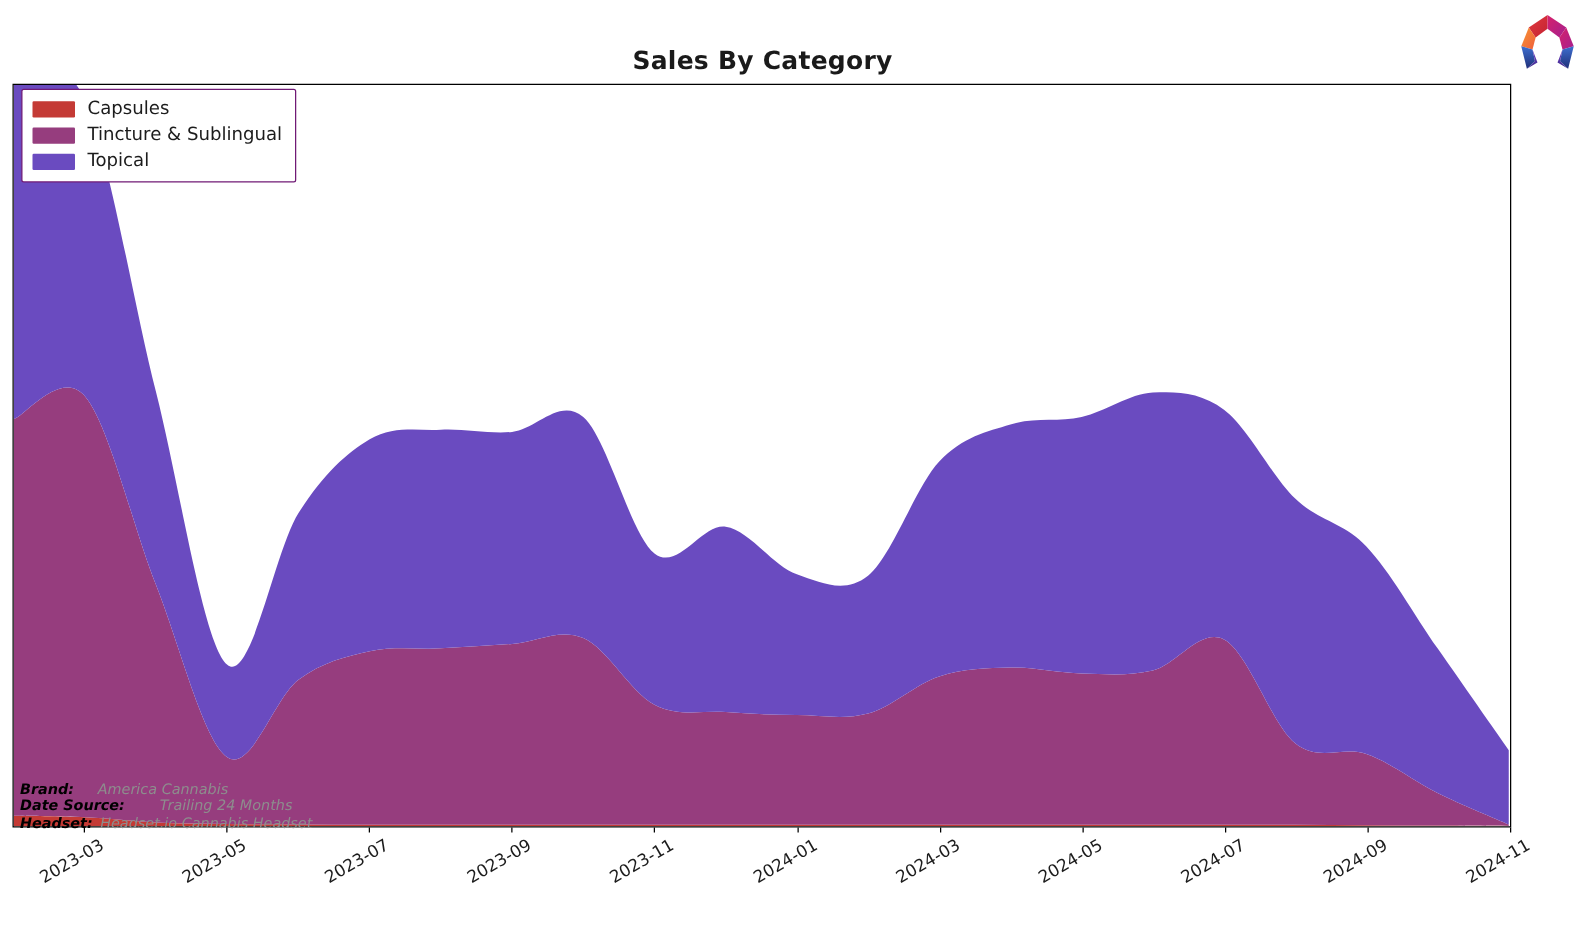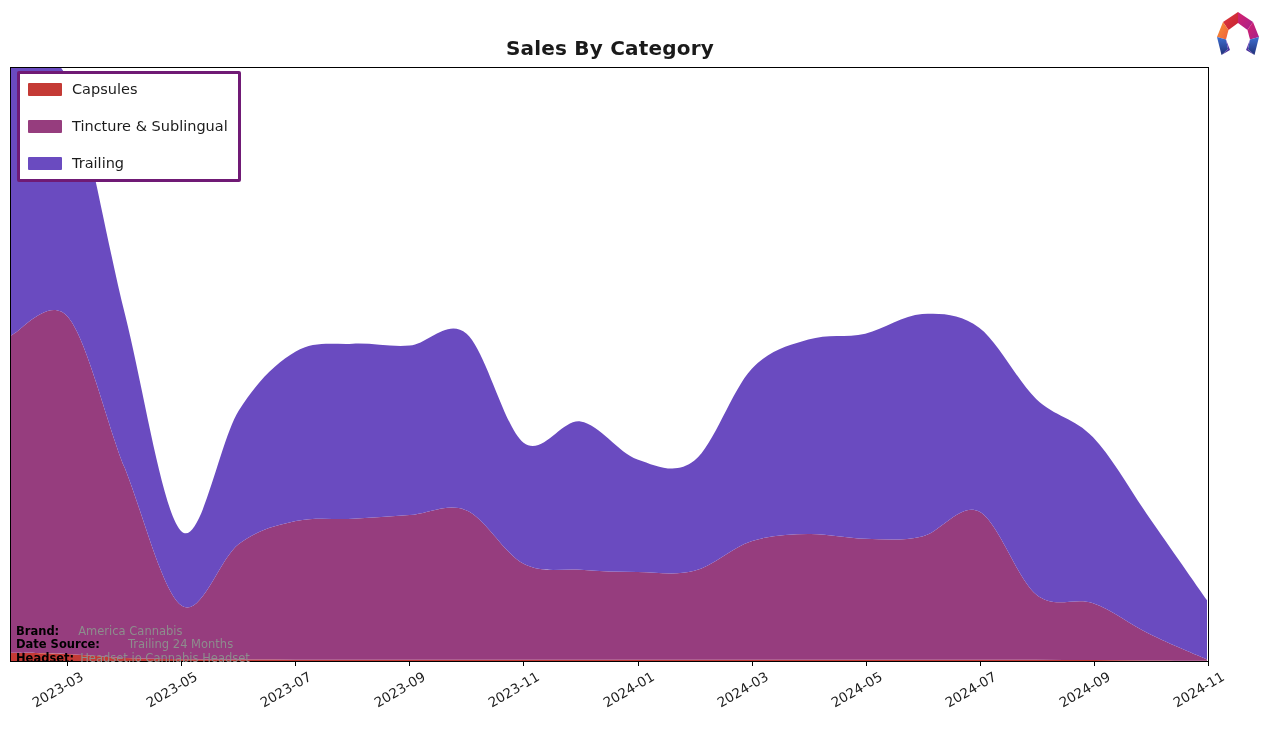--- a/index.html
+++ b/index.html
@@ -49,26 +49,26 @@
     background: #fff;
     overflow: hidden;
   }
   #plot-svg { display: block; width: 100%; height: 100%; }
 
   
   #legend {
     position: absolute;
     left: 17px; top: 71px;
     background: #ffffff;
-    border: 3px solid #701a75;
+    border: 1px solid #701a75;
     border-radius: 2px;
     padding: 8px 10px 8px 8px;
     display: flex;
     flex-direction: column;
-    gap: 22px;
+    gap: 6px;
     box-shadow: 0 0 0 0 rgba(0,0,0,0);
   }
   .legend-row { display: flex; align-items: center; gap: 10px; height: 15px; }
   .legend-swatch { width: 34px; height: 13px; border-radius: 1px; flex: 0 0 auto; }
   .legend-label { font-size: 14.5px; color: #1c1c1c; white-space: nowrap; line-height: 1; }
 
   
   #xticklabels { position: absolute; left: 0; top: 662px; width: 1276px; height: 60px; }
   .xtick {
     position: absolute;
@@ -85,21 +85,21 @@
     top: 0; width: 1px; height: 4px; background: #000;
   }
 
   
   #footer {
     position: absolute;
     left: 16px; bottom: 6px;
     font-size: 11.5px;
     line-height: 13.5px;
   }
-  .foot-row { display: flex; align-items: flex-end; white-space: nowrap; }
+  .foot-row { display: flex; align-items: flex-end; white-space: nowrap; font-style: italic; }
   .foot-key { font-weight: bold; color: #000; }
   .foot-val { color: #8d8d8d; margin-left: 5px; }
   .foot-row.r1 .foot-val { margin-left: 19px; }
   .foot-row.r2 .foot-val { margin-left: 28px; }
   .foot-row.r3 .foot-val { margin-left: 6px; }
 </style>
 </head>
 <body>
 
 <div id="page">
@@ -160,21 +160,21 @@
     <div class="legend-row">
       <span class="legend-swatch" style="background: rgb(196, 58, 53);"></span>
       <span class="legend-label">Capsules</span>
     </div>
     <div class="legend-row">
       <span class="legend-swatch" style="background: rgb(150, 61, 126);"></span>
       <span class="legend-label">Tincture &amp; Sublingual</span>
     </div>
     <div class="legend-row">
       <span class="legend-swatch" style="background: rgb(106, 75, 192);"></span>
-      <span class="legend-label">Trailing</span>
+      <span class="legend-label">Topical</span>
     </div>
   </div>
 
   <div id="xticklabels">
       <div class="xtick-mark" style="left: 67.0476px;"></div>
       <div class="xtick" style="left: 79.0476px; top: 8px;">2023-03</div>
       <div class="xtick-mark" style="left: 181.143px;"></div>
       <div class="xtick" style="left: 193.143px; top: 8px;">2023-05</div>
       <div class="xtick-mark" style="left: 295.238px;"></div>
       <div class="xtick" style="left: 307.238px; top: 8px;">2023-07</div>

